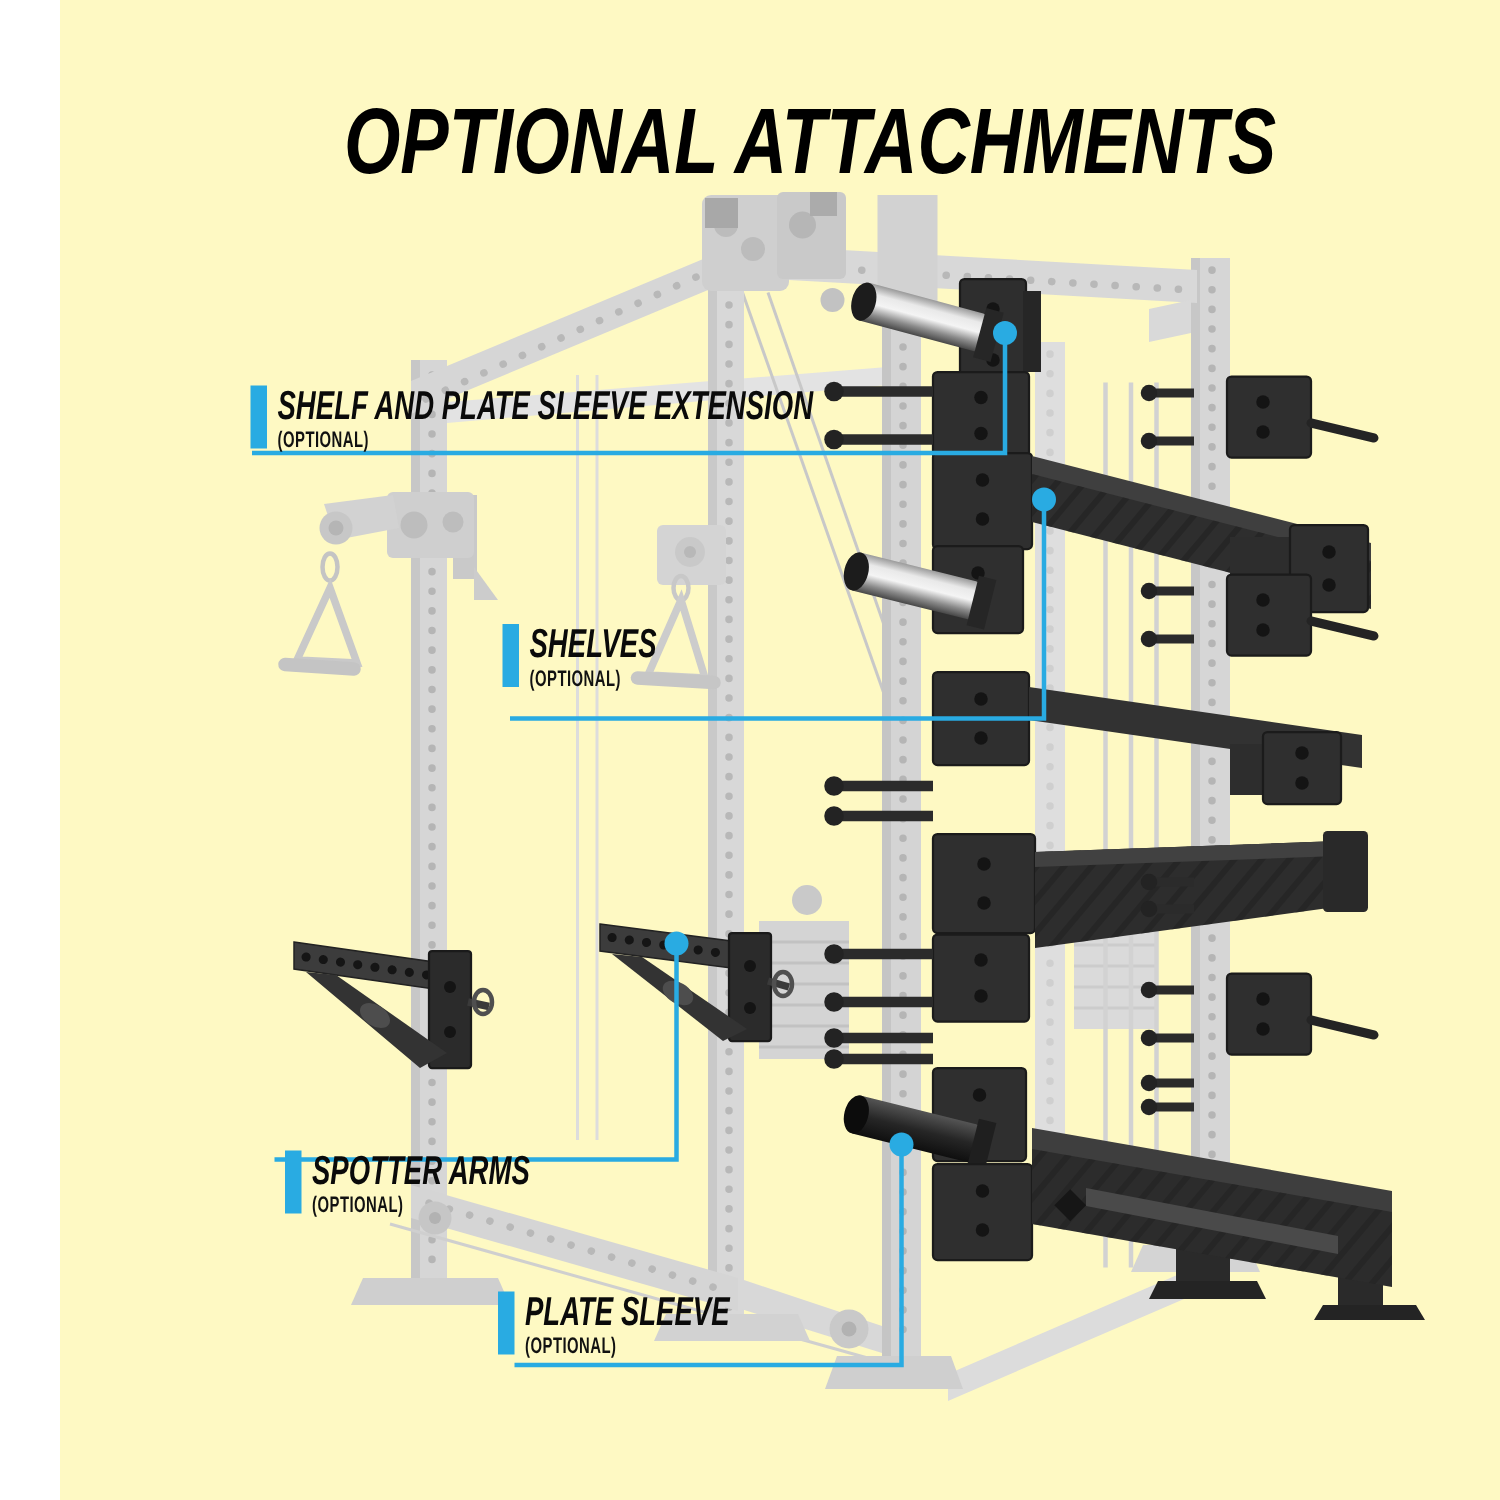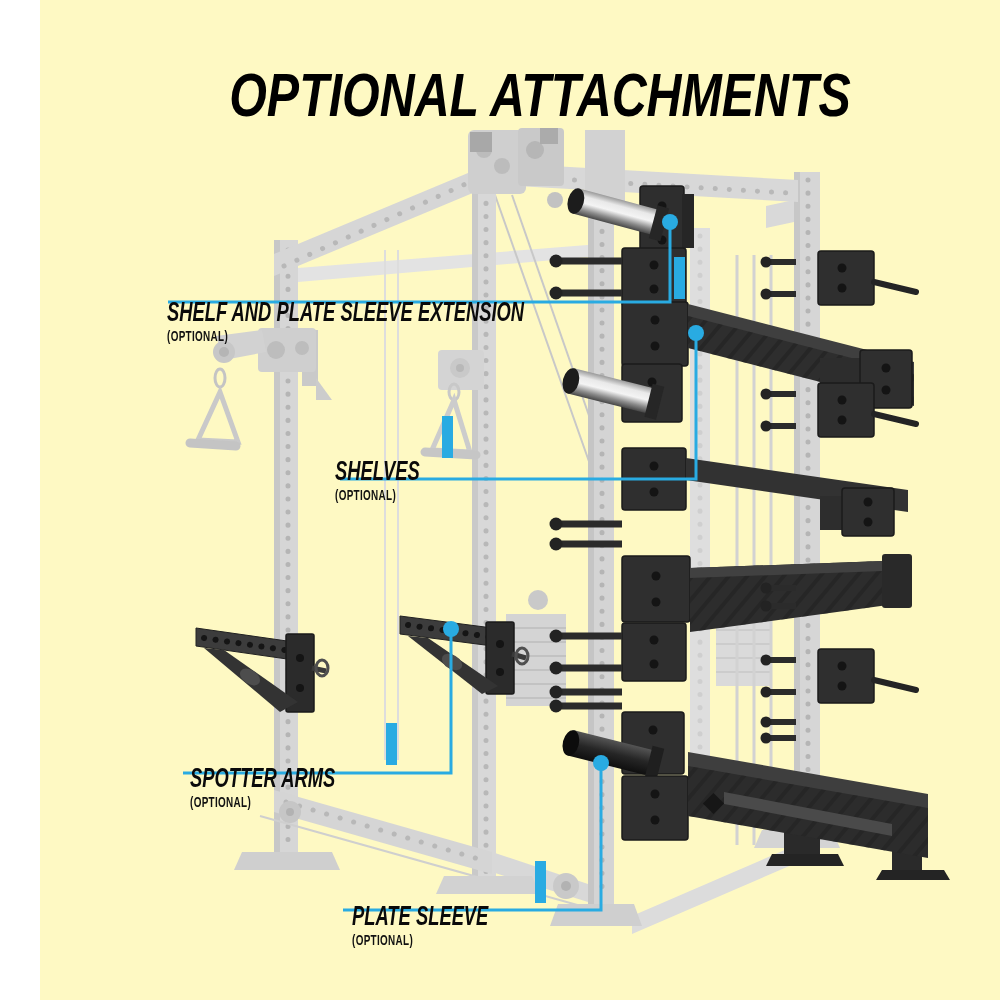--- a/index.html
+++ b/index.html
@@ -3,21 +3,21 @@
 <meta charset="utf-8">
 <style>
   :root { --accent:#29ABE2; --text:#000000; }
   html,body{margin:0;padding:0;background:#fff;}
   .stage{position:relative;width:1000px;height:1000px;background:#fef9c3;overflow:hidden;
          font-family:"Liberation Sans", sans-serif;margin-left:40px;}
   .scene{position:absolute;left:0;top:0;width:1000px;height:1000px;}
   .page-title{position:absolute;left:0;top:64px;width:1000px;text-align:center;
     font-size:62px;line-height:1.0;font-weight:bold;font-style:italic;color:var(--text);
     transform:scaleX(0.78);transform-origin:50% 0;white-space:nowrap;letter-spacing:0px;}
-  .co{position:absolute;display:flex;align-items:flex-end;flex-direction:column;}
+  .co{position:absolute;display:flex;align-items:flex-start;}
   .co-bar{width:11px;height:42px;background:var(--accent);margin-right:7px;flex:0 0 auto;}
   .co-text{padding-top:0px;}
   .co-title{font-size:27px;line-height:27px;font-weight:bold;font-style:italic;color:#0a0a0a;
     transform:scaleX(0.68);transform-origin:left top;white-space:nowrap;}
   .co-tag{font-size:15px;line-height:15px;font-weight:bold;color:#111;margin-top:2px;
     transform:scaleX(0.66);transform-origin:left top;white-space:nowrap;letter-spacing:0.5px;}
 </style>
 </head>
 <body>
 
@@ -328,29 +328,29 @@
   </div>
 
   <div class="co" style="left:295px;top:416px;">
     <div class="co-bar"></div>
     <div class="co-text">
       <div class="co-title">SHELVES</div>
       <div class="co-tag">(OPTIONAL)</div>
     </div>
   </div>
 
-  <div class="co" style="left:150px;top:723px;">
+  <div class="co" style="left:150px;top:767px;">
     <div class="co-bar"></div>
     <div class="co-text">
       <div class="co-title">SPOTTER ARMS</div>
       <div class="co-tag">(OPTIONAL)</div>
     </div>
   </div>
 
-  <div class="co" style="left:312px;top:861px;">
+  <div class="co" style="left:292px;top:861px;">
     <div class="co-bar"></div>
     <div class="co-text">
       <div class="co-title">PLATE SLEEVE</div>
       <div class="co-tag">(OPTIONAL)</div>
     </div>
   </div>
 
 </div>
 
 </body></html>

